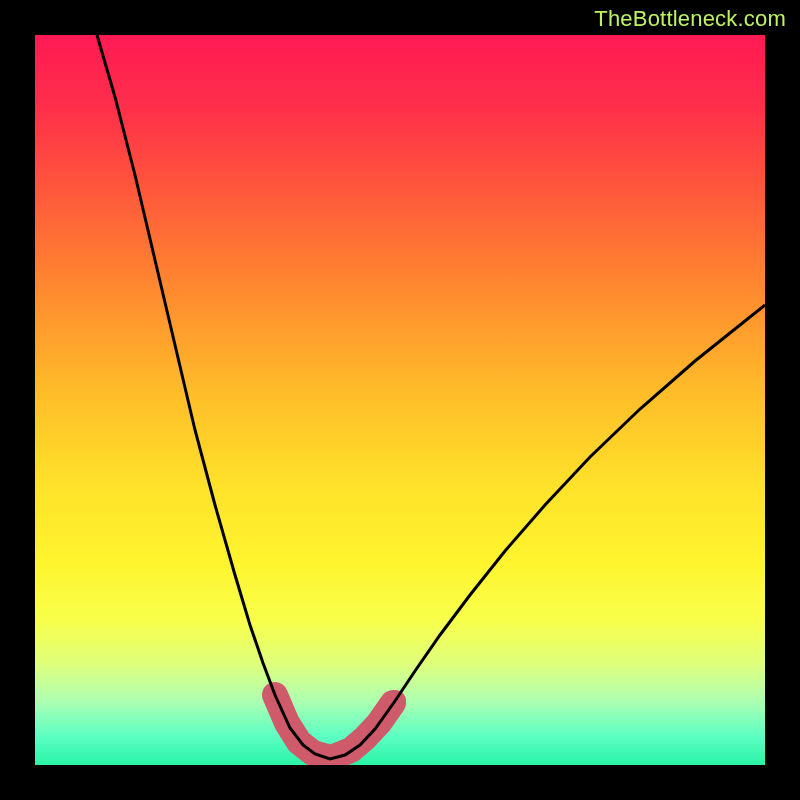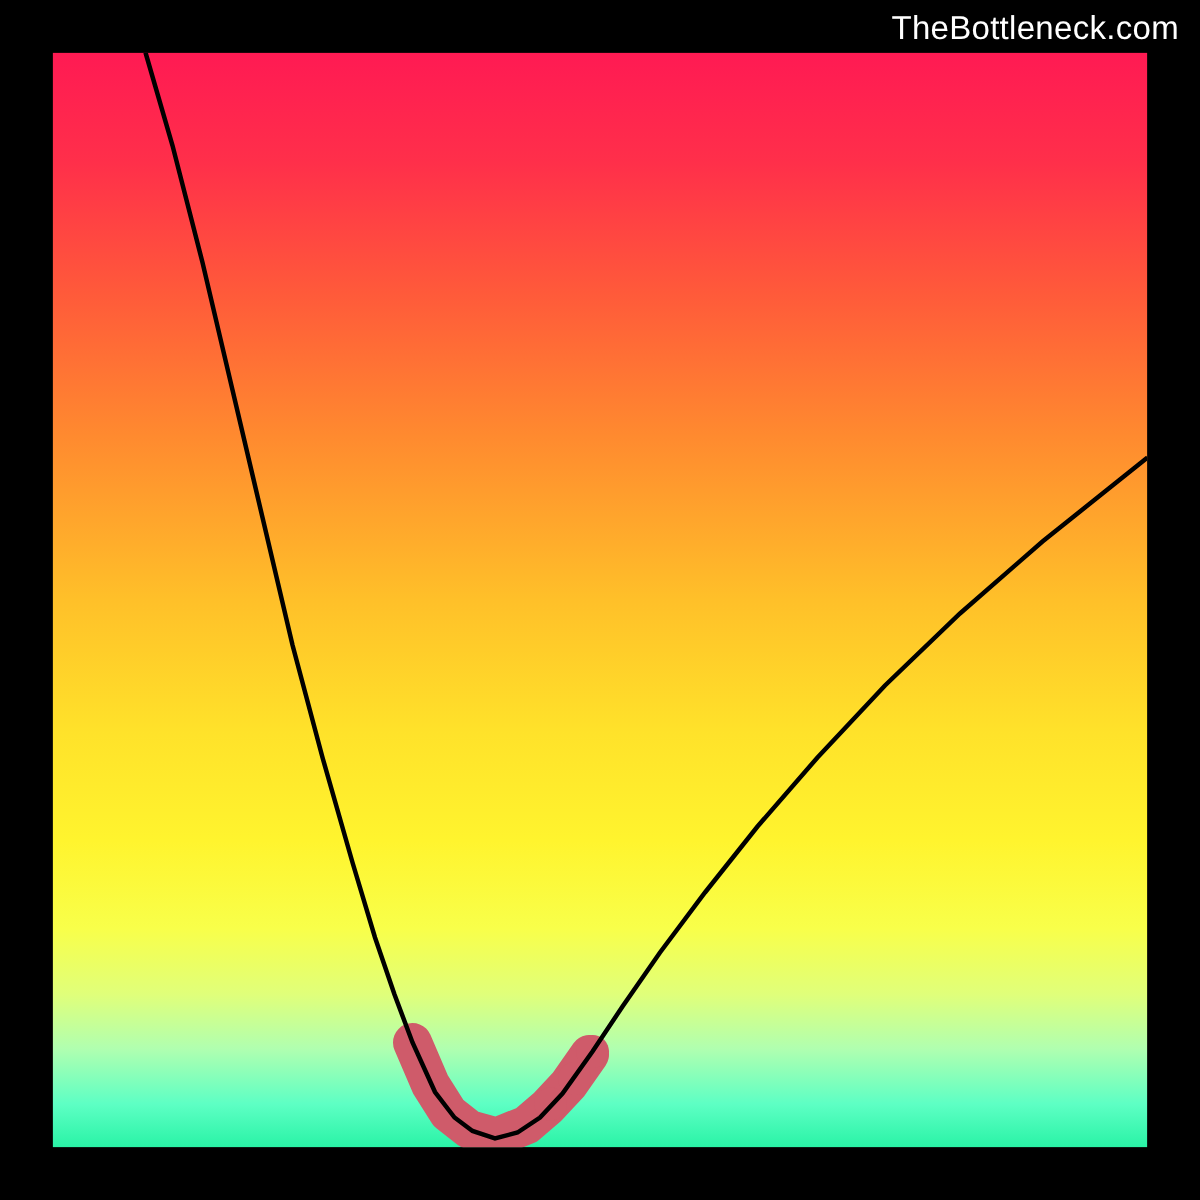--- a/index.html
+++ b/index.html
@@ -31,21 +31,21 @@
     position: absolute;
     top: 0;
     left: 0;
     width: 100%;
     height: 100%;
   }
   .watermark {
     position: absolute;
     top: 6px;
     right: 14px;
-    color: #ffffff;
+    color: #bef264;
     font-size: 22px;
     font-weight: 400;
     letter-spacing: 0.2px;
   }
   svg.curves {
     position: absolute;
     top: 0;
     left: 0;
     width: 100%;
     height: 100%;

